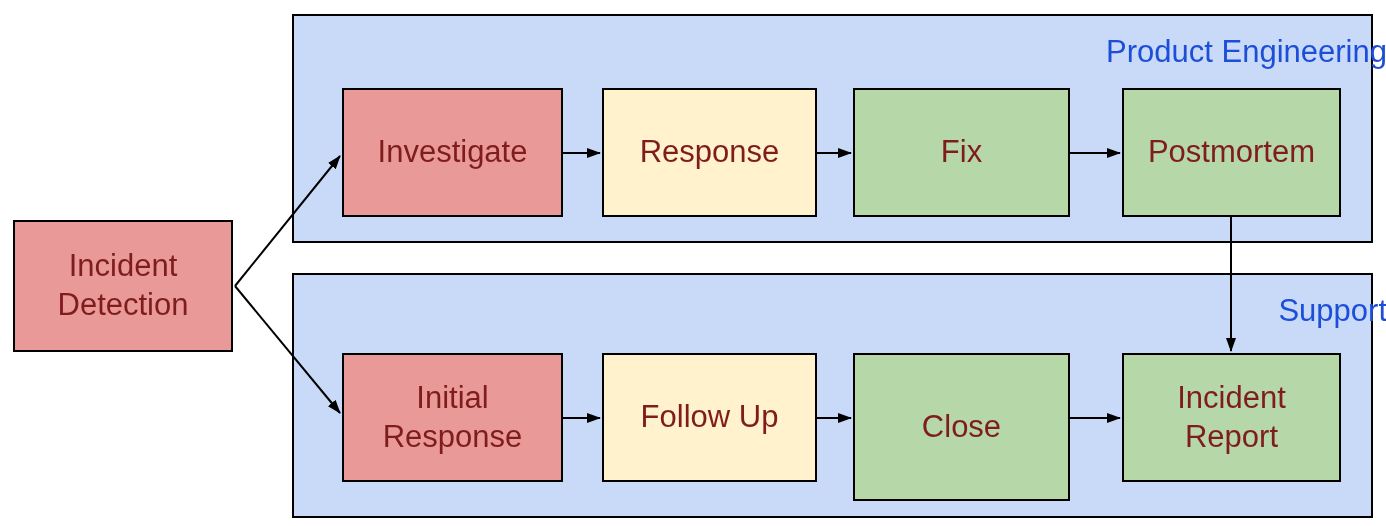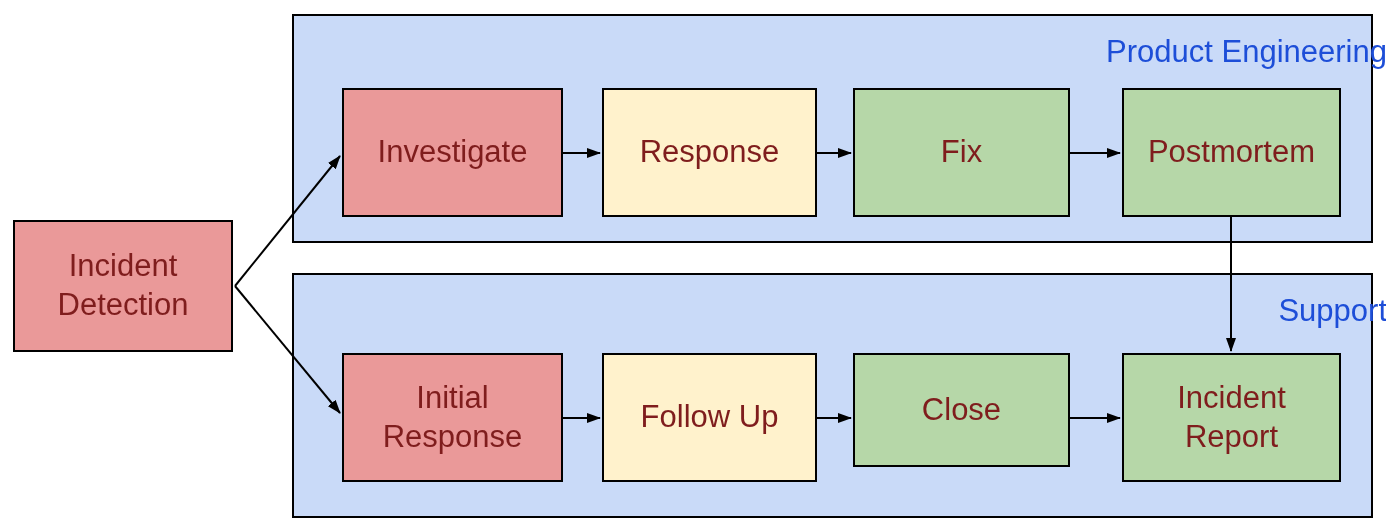--- a/index.html
+++ b/index.html
@@ -50,21 +50,21 @@
   
   .node-incident-detection { left: 13px;  top: 220px; width: 220px; height: 132px; }
   
   .node-investigate  { left: 342px;  top: 88px; width: 221px; height: 129px; }
   .node-mitigate     { left: 602px;  top: 88px; width: 215px; height: 129px; }
   .node-fix          { left: 853px;  top: 88px; width: 217px; height: 129px; }
   .node-postmortem   { left: 1122px; top: 88px; width: 219px; height: 129px; }
   
   .node-initial-response { left: 342px;  top: 353px; width: 221px; height: 129px; }
   .node-follow-up        { left: 602px;  top: 353px; width: 215px; height: 129px; }
-  .node-close            { left: 853px;  top: 353px; width: 217px; height: 114px; }
+  .node-close            { left: 853px;  top: 353px; width: 217px; height: 148px; }
   .node-incident-report  { left: 1122px; top: 353px; width: 219px; height: 129px; }
 
   .arrows {
     position: absolute;
     left: 0;
     top: 0;
     width: 1386px;
     height: 526px;
     pointer-events: none;
   }

